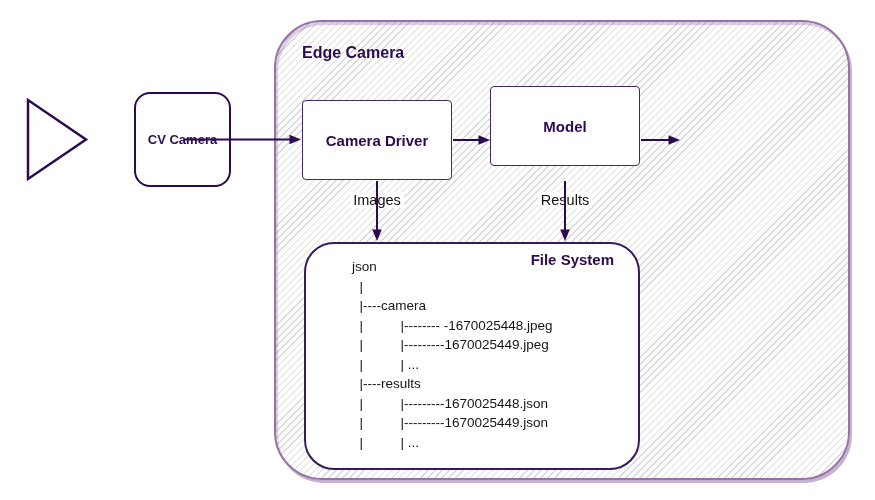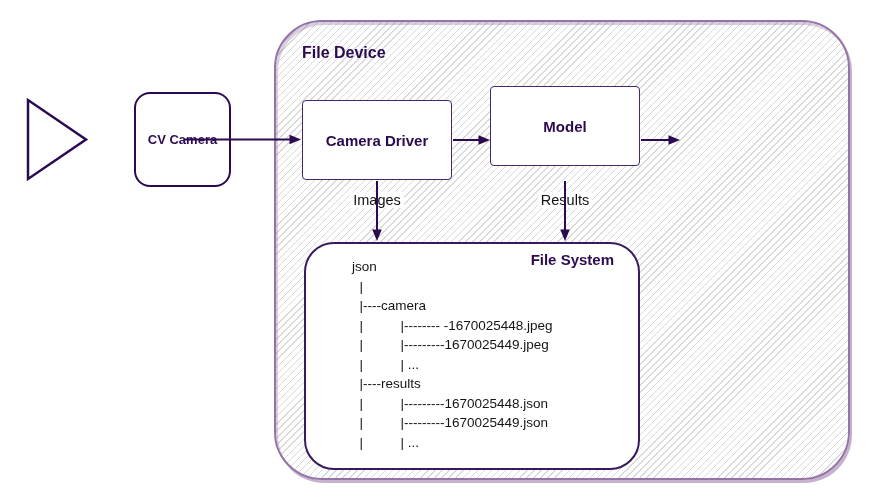--- a/index.html
+++ b/index.html
@@ -96,21 +96,21 @@
   .arrow line{stroke:var(--dark-purple);stroke-width:2;}
   .arrow polygon{fill:var(--dark-purple);}
   .lens-tri{fill:#ffffff;stroke:var(--dark-purple);stroke-width:2.5;stroke-linejoin:miter;}
 </style>
 </head>
 <body>
 
 <div class="canvas">
 
   <div class="edge-device">
-    <div class="edge-device-label">File Device</div>
+    <div class="edge-device-label">Edge Camera</div>
 
     <div class="node node-camera-driver">
       <span>Camera Driver</span>
     </div>
     <div class="node node-model">
       <span>Model</span>
     </div>
 
     <div class="file-system">
       <div class="fs-label">File System</div>

